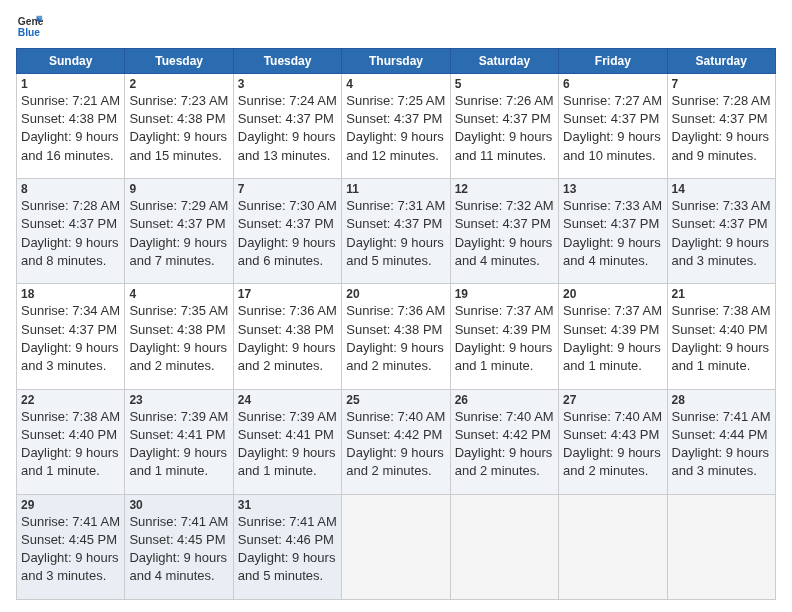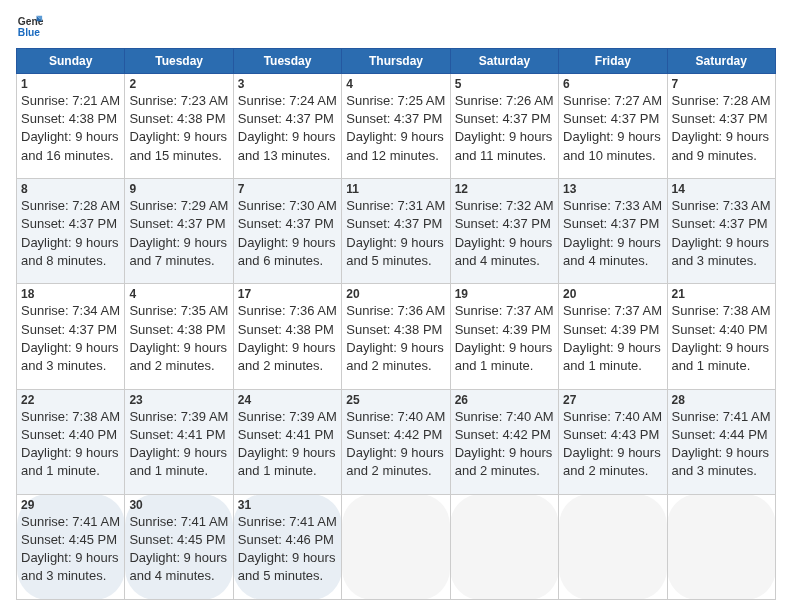--- a/index.html
+++ b/index.html
@@ -67,21 +67,20 @@
       font-size: 9.5px;
       color: #333;
       background: #fff;
       height: 80px;
     }
     .calendar tr:nth-child(even) td {
       background: #f0f4f8;
     }
     .calendar tr:last-child td {
       background: #e8eef4;
-      border-radius: 31px;
     }
     .day-num {
       font-size: 12px;
       font-weight: bold;
       display: block;
       margin-bottom: 1px;
     }
     .day-info {
       font-size: 13px;
       line-height: 1.4;

